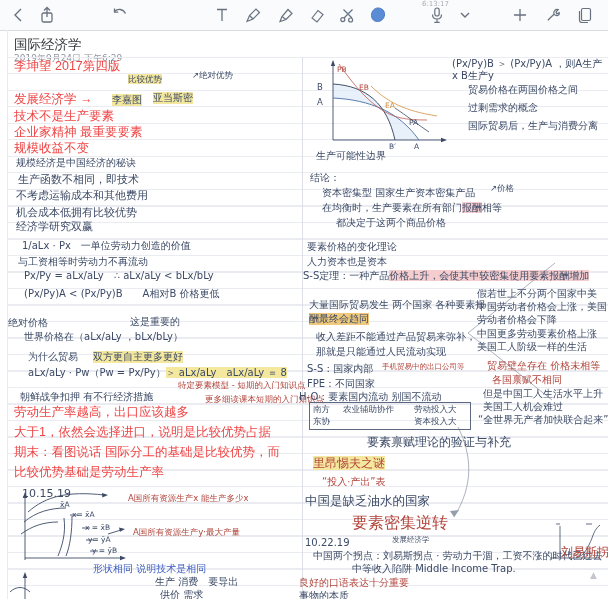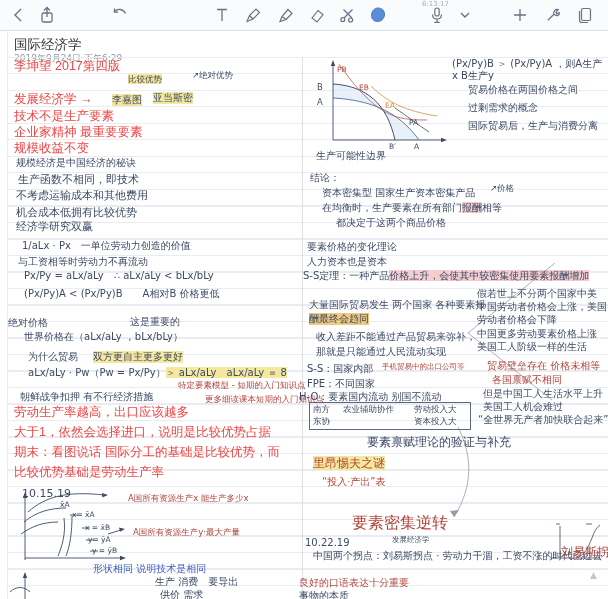--- a/index.html
+++ b/index.html
@@ -269,24 +269,26 @@
 
   <svg class="draw" style="left:440px;top:255px" width="168" height="270" viewBox="0 0 168 270" fill="none" stroke="#5e6b80" stroke-width="0.8" opacity="0.65">
     <path d="M115 8 L28 78 L112 145"></path>
     <path d="M18 172 C32 200 34 230 14 262"></path>
     <polygon points="14,262 19,255 10,256" fill="#5e6b80" stroke="none"></polygon>
   </svg>
 
   <div class="t hd h115" style="left:367px;top:435px">要素禀赋理论的验证与补充</div>
   <div class="t hr h115 hlY" style="left:313px;top:456px">里昂惕夫之谜</div>
   <div class="t hr h9" style="left:322px;top:476px">“投入·产出”表</div>
+  <div class="t hd h125" style="left:305px;top:494px">中国是缺乏油水的国家</div>
   <div class="t hr" style="left:352px;top:514px">要素密集逆转</div>
   <div class="t hd" style="left:305px;top:537px">10.22.19</div>
   <div class="t hd h7" style="left:392px;top:536px">发展经济学</div>
   <div class="t hd h9" style="left:313px;top:550px">中国两个拐点：刘易斯拐点 · 劳动力干涸，工资不涨的时代已过去</div>
+  <div class="t hd h9" style="left:352px;top:563px">中等收入陷阱 Middle Income Trap.</div>
   <div class="t hr h9" style="left:299px;top:577px">良好的口语表达十分重要</div>
   <div class="t hd h9" style="left:299px;top:590px">事物的本质</div>
 
   <svg class="draw" style="left:546px;top:522px" width="60" height="45" viewBox="0 0 60 45" fill="none" stroke="#3c4a66" stroke-width="0.8">
     <path d="M14 4 V36"></path>
       <path d="M4 36 H54"></path>
     <path d="M30 36 C38 34 42 26 46 16 C48 10 50 6 54 3"></path>
     <path d="M40 2 H46"></path>
       <path d="M10 2 H14"></path>
   </svg>

